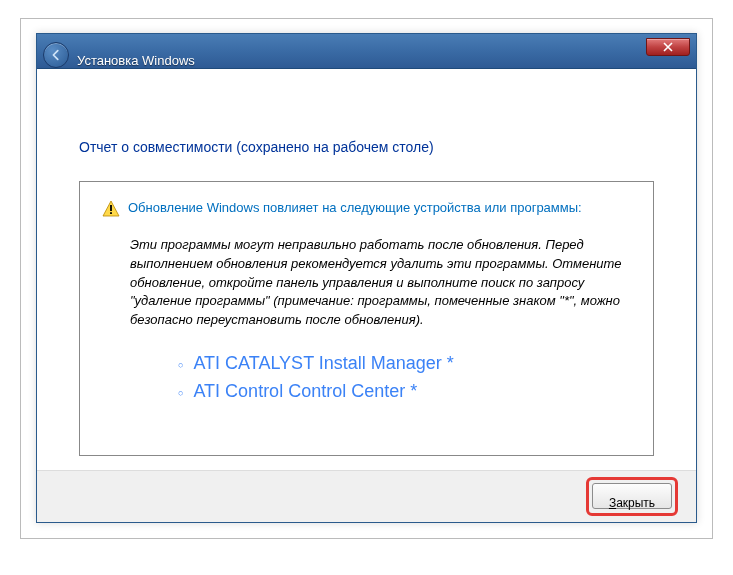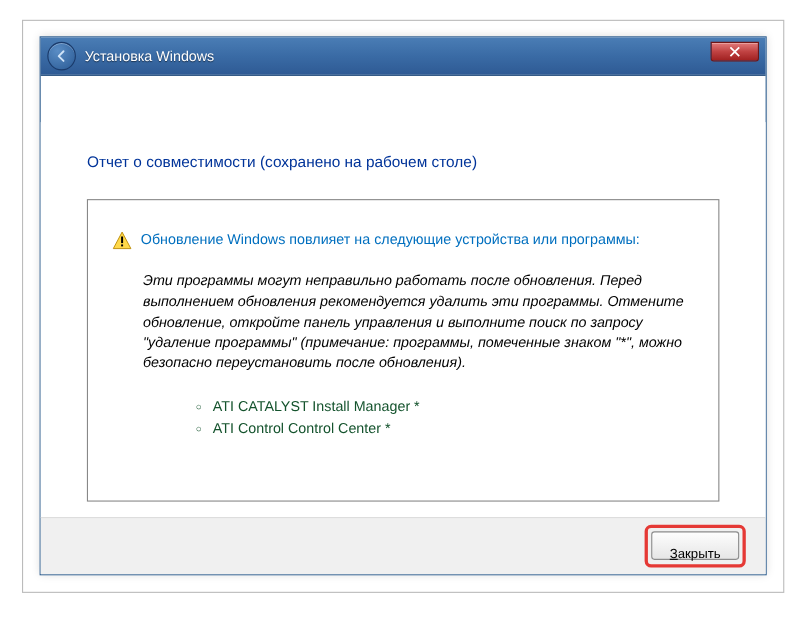--- a/index.html
+++ b/index.html
@@ -32,21 +32,21 @@
   background: #fff;
   display: flex;
   flex-direction: column;
   box-shadow: 0 0 8px rgba(0,0,0,0.15);
 }
 .titlebar {
   height: 36px;
   background: linear-gradient(to bottom, #4a7db5 0%, #3a6ba5 50%, #2e5a94 100%);
   border-bottom: 1px solid #1f4a7a;
   display: flex;
-  align-items: center;
+  align-items: flex-end;
   padding: 0 6px;
   position: relative;
 }
 .back-btn {
   width: 26px;
   height: 26px;
   border-radius: 50%;
   background: radial-gradient(circle at 35% 30%, #5a8dc5, #2a5a94);
   border: 1px solid #1a3a6a;
   display: flex;
@@ -85,21 +85,21 @@
   flex-direction: column;
   margin-top: 42px;
 }
 .heading {
   color: #003399;
   font-size: 14px;
   margin-bottom: 26px;
 }
 .report-box {
   border: 1px solid #888;
-  padding: 28px 22px 20px 22px;
+  padding: 18px 22px 20px 22px;
   background: #fff;
   height: 275px;
 }
 .warning-line {
   display: flex;
   align-items: flex-start;
   margin-bottom: 18px;
 }
 .warn-icon {
   width: 18px;
@@ -116,22 +116,22 @@
   font-size: 13px;
   line-height: 1.45;
   margin-left: 28px;
   margin-bottom: 20px;
   font-style: italic;
 }
 .program-list {
   margin-left: 76px;
 }
 .program-list .item {
-  font-size: 13px;
-  color: #14532d;
+  font-size: 18px;
+  color: #3b82f6;
   line-height: 1.55;
 }
 .program-list .item::before {
   content: "○";
   font-size: 9px;
   margin-right: 10px;
   vertical-align: 1px;
 }
 .footer {
   height: 54px;

